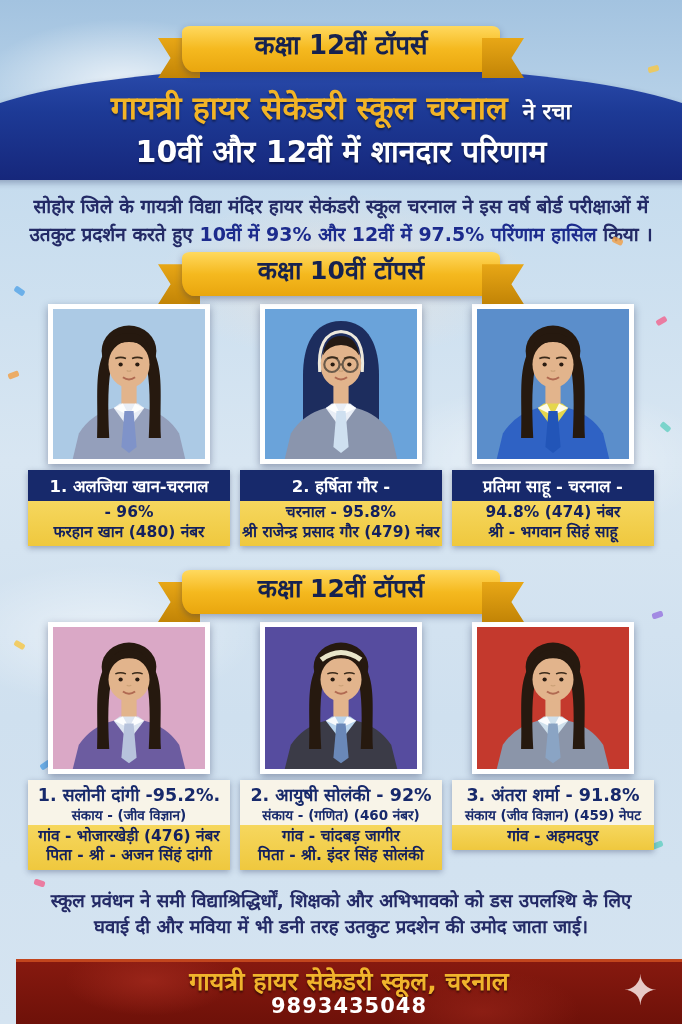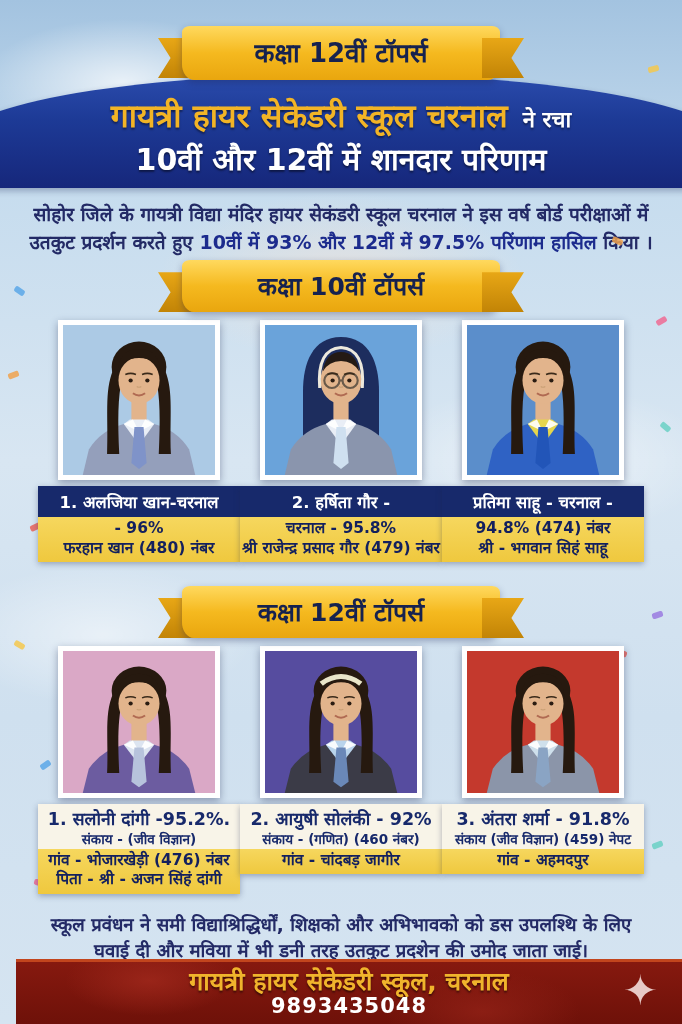--- a/index.html
+++ b/index.html
@@ -15,21 +15,21 @@
 
   
   .ribbon-wrap{text-align:center;position:relative;z-index:3;}
   .ribbon{position:relative;display:inline-block;}
   .ribbon .end{position:absolute;top:12px;width:42px;height:40px;
     background:linear-gradient(180deg,#e8a716,#c28406);}
   .ribbon .end.left{left:-24px;clip-path:polygon(0 0,100% 0,100% 100%,0 100%,30% 50%);}
   .ribbon .end.right{right:-24px;clip-path:polygon(0 0,100% 0,70% 50%,100% 100%,0 100%);}
   .ribbon .band{position:relative;display:block;min-width:250px;text-align:center;
     background:linear-gradient(180deg,#ffd95e,#f5b91f 50%,#e9a60e);
-    color:#16224f;font-weight:800;font-size:25px;padding:8px 34px 10px;
+    color:#16224f;font-weight:800;font-size:25px;padding:0 34px 10px;
     border-radius:8px 8px 12px 12px/6px 6px 16px 16px;
     box-shadow:0 3px 7px rgba(30,40,90,.35);}
   .ribbon-top{padding-top:26px;}
   .ribbon-top .band{font-size:26px;}
 
   
   .header-band{position:relative;z-index:1;width:780px;margin-left:-49px;margin-top:-6px;
     height:114px;border-radius:50% 50% 0 0/72px 72px 0 0;
     background:linear-gradient(180deg,#2b4cad 0%,#1d3a96 40%,#16277b 100%);
     box-shadow:0 3px 6px rgba(20,30,80,.3);
@@ -38,21 +38,21 @@
   .hb-school{color:#f2b426;font-weight:800;font-size:32px;text-shadow:0 2px 2px rgba(0,0,0,.4);}
   .hb-suffix{color:#fff;font-weight:700;font-size:22px;margin-left:10px;text-shadow:0 2px 2px rgba(0,0,0,.4);}
   .hb-line2{color:#fff;font-weight:800;font-size:30px;margin-top:2px;text-shadow:0 2px 2px rgba(0,0,0,.45);}
 
   
   .intro{margin:12px auto 4px;width:628px;text-align:center;
     color:#232a66;font-size:19px;font-weight:600;line-height:1.48;}
   .intro b{color:#1c2b8d;font-weight:800;}
 
   
-  .row{display:flex;justify-content:center;padding:8px 26px 16px;position:relative;z-index:2;}
+  .row{display:flex;justify-content:center;gap:10px;padding:8px 26px 16px;position:relative;z-index:2;}
   .card{width:202px;display:flex;flex-direction:column;align-items:center;}
   .photo-frame{background:#fff;padding:5px;box-shadow:0 3px 8px rgba(30,40,80,.4);}
   .row-10 .photo-frame{width:152px;height:150px;}
   .row-12 .photo-frame{width:152px;height:142px;}
   .photo{width:100%;height:100%;display:block;}
   .photo svg{display:block;width:100%;height:100%;}
   .label{width:100%;margin-top:6px;text-align:center;box-shadow:0 2px 6px rgba(30,40,80,.35);}
   .label-name{background:#17296b;color:#fff;font-weight:700;font-size:16.5px;padding:4px 2px;}
   .label-yellow{background:linear-gradient(180deg,#f6d75e,#efc83e);color:#13205e;font-weight:700;
     font-size:15.5px;line-height:1.25;padding:2px 2px 4px;}
@@ -290,20 +290,21 @@
             </svg>
           </span>
         </div>
       <div class="label">
         <div class="label-white">
           <div class="lw1">2. आयुषी सोलंकी - 92%</div>
           <div class="lw2">संकाय - (गणित) (460 नंबर)</div>
         </div>
         <div class="label-yellow">
           <div>गांव - चांदबड़ जागीर</div>
+          <div>पिता - श्री. इंदर सिंह सोलंकी</div>
         </div>
       </div>
     </div>
     <div class="card">
       <div class="photo-frame">
           <span class="photo">
             <svg viewBox="0 0 100 100" preserveAspectRatio="none">
               <rect width="100" height="100" fill="#c02a1e"></rect>
               <rect width="100" height="100" fill="rgba(255,255,255,0.07)"></rect>
               <path d="M13,100 L17,83 Q25,70 40,66 L60,66 Q75,70 83,83 L87,100 Z" fill="#8b95a9"></path>

